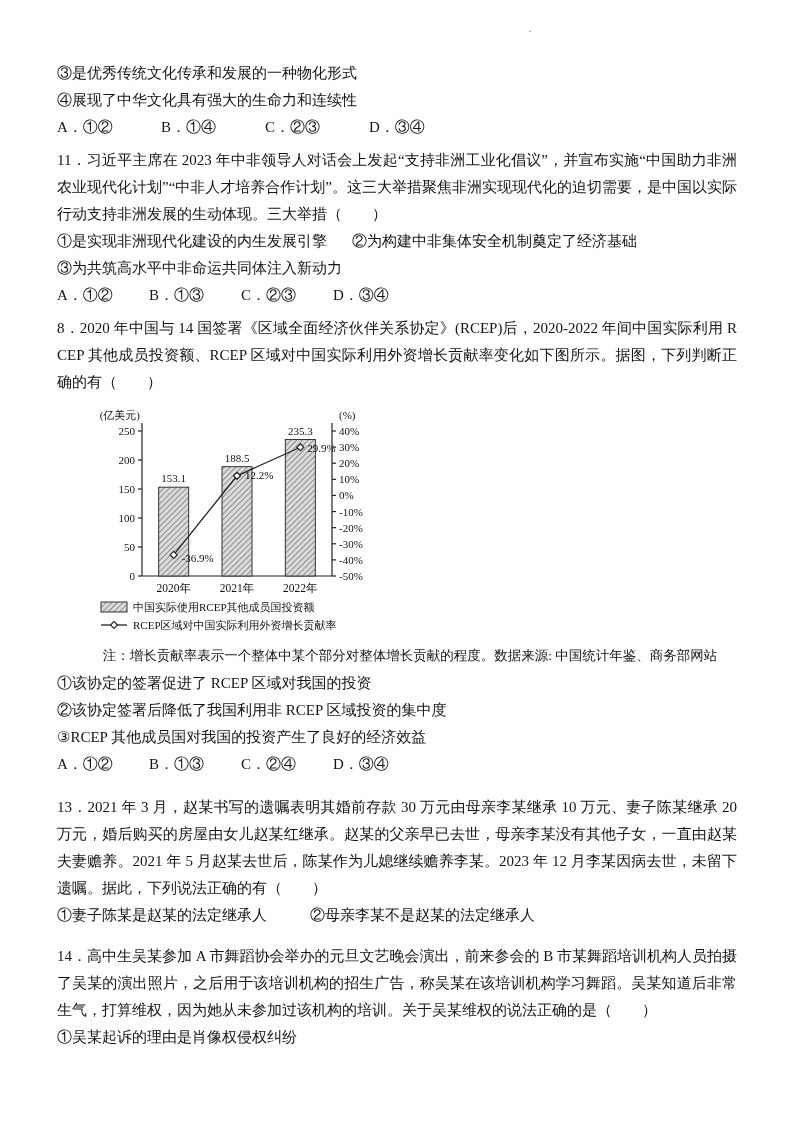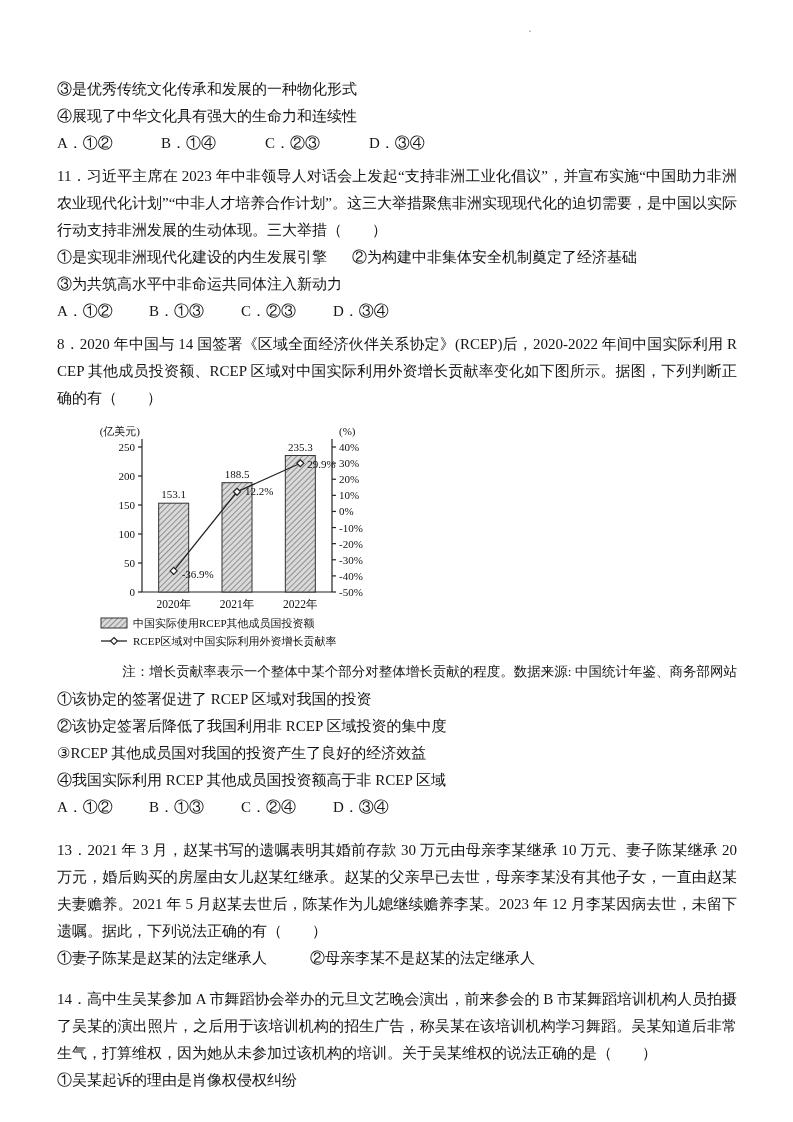--- a/index.html
+++ b/index.html
@@ -1,31 +1,31 @@
 <!DOCTYPE html>
 <html><head>
 <meta charset="utf-8">
 <style>
   html,body{margin:0;padding:0;background:#ffffff;}
   body{width:793px;height:1122px;font-family:"Liberation Serif","DejaVu Serif",serif;color:#141414;}
   .page{position:relative;width:793px;height:1122px;overflow:hidden;background:#fff;}
   .artifact{position:absolute;left:528px;top:24px;font-size:12px;color:#8a8aa0;}
-  .content{position:absolute;left:57px;top:76px;width:680px;font-size:15px;line-height:27px;text-align:justify;word-break:break-all;}
+  .content{position:absolute;left:57px;top:60px;width:680px;font-size:15px;line-height:27px;text-align:justify;word-break:break-all;}
   .para{margin:0;}
   .mt2{margin-top:6px;} .mt4{margin-top:16px;} .mt6{margin-top:14px;}
   .opts{display:flex;align-items:center;}
   .opts span{display:inline-block;}
   .opts-wide span{width:104px;}
   .opts-med span{width:92px;}
   .pair{display:flex;}
   .pair .p1{flex:0 0 auto;}
   .w295 .p1{width:295px;}
   .w253 .p1{width:253px;}
   .chart-wrap{margin:10px 0 4px 30px;line-height:0;}
-  .chart-note{font-size:13.5px;line-height:24px;margin:2px 0 2px 26px;text-align:right;word-break:break-all;}
+  .chart-note{font-size:13.5px;line-height:24px;margin:2px 0 2px 26px;text-align:center;word-break:break-all;}
   svg text{font-family:"Liberation Serif","DejaVu Serif",serif;}
   svg .tick{font-size:11px;fill:#111;}
   svg .dlabel{font-size:11px;fill:#111;}
   svg .xlab{font-size:11.5px;fill:#111;}
   svg .leg{font-size:11px;fill:#111;}
   svg .ax{stroke:#222;stroke-width:1.2;}
 </style>
 </head>
 <body>
 
@@ -127,21 +127,20 @@
           <path d="M 27 215.5 L 30.5 219 L 27 222.5 L 23.5 219 Z" fill="#fff" stroke="#222" stroke-width="1.1"></path>
           <text class="leg" x="46" y="223">RCEP区域对中国实际利用外资增长贡献率</text>
         </svg>
     </div>
 
     <p class="chart-note">注：增长贡献率表示一个整体中某个部分对整体增长贡献的程度。数据来源: 中国统计年鉴、商务部网站</p>
 
     <p class="para">①该协定的签署促进了 RCEP 区域对我国的投资</p>
     <p class="para">②该协定签署后降低了我国利用非 RCEP 区域投资的集中度</p>
     <p class="para">③RCEP 其他成员国对我国的投资产生了良好的经济效益</p>
-    <p class="para">④我国实际利用 RCEP 其他成员国投资额高于非 RCEP 区域</p>
     <div class="opts opts-med">
       <span>A．①②</span>
       <span>B．①③</span>
       <span>C．②④</span>
       <span>D．③④</span>
     </div>
 
     <p class="para mt4">13．2021 年 3 月，赵某书写的遗嘱表明其婚前存款 30 万元由母亲李某继承 10 万元、妻子陈某继承 20 万元，婚后购买的房屋由女儿赵某红继承。赵某的父亲早已去世，母亲李某没有其他子女，一直由赵某夫妻赡养。2021 年 5 月赵某去世后，陈某作为儿媳继续赡养李某。2023 年 12 月李某因病去世，未留下遗嘱。据此，下列说法正确的有（　　）</p>
     <div class="pair w253">
       <span class="p1">①妻子陈某是赵某的法定继承人</span>

